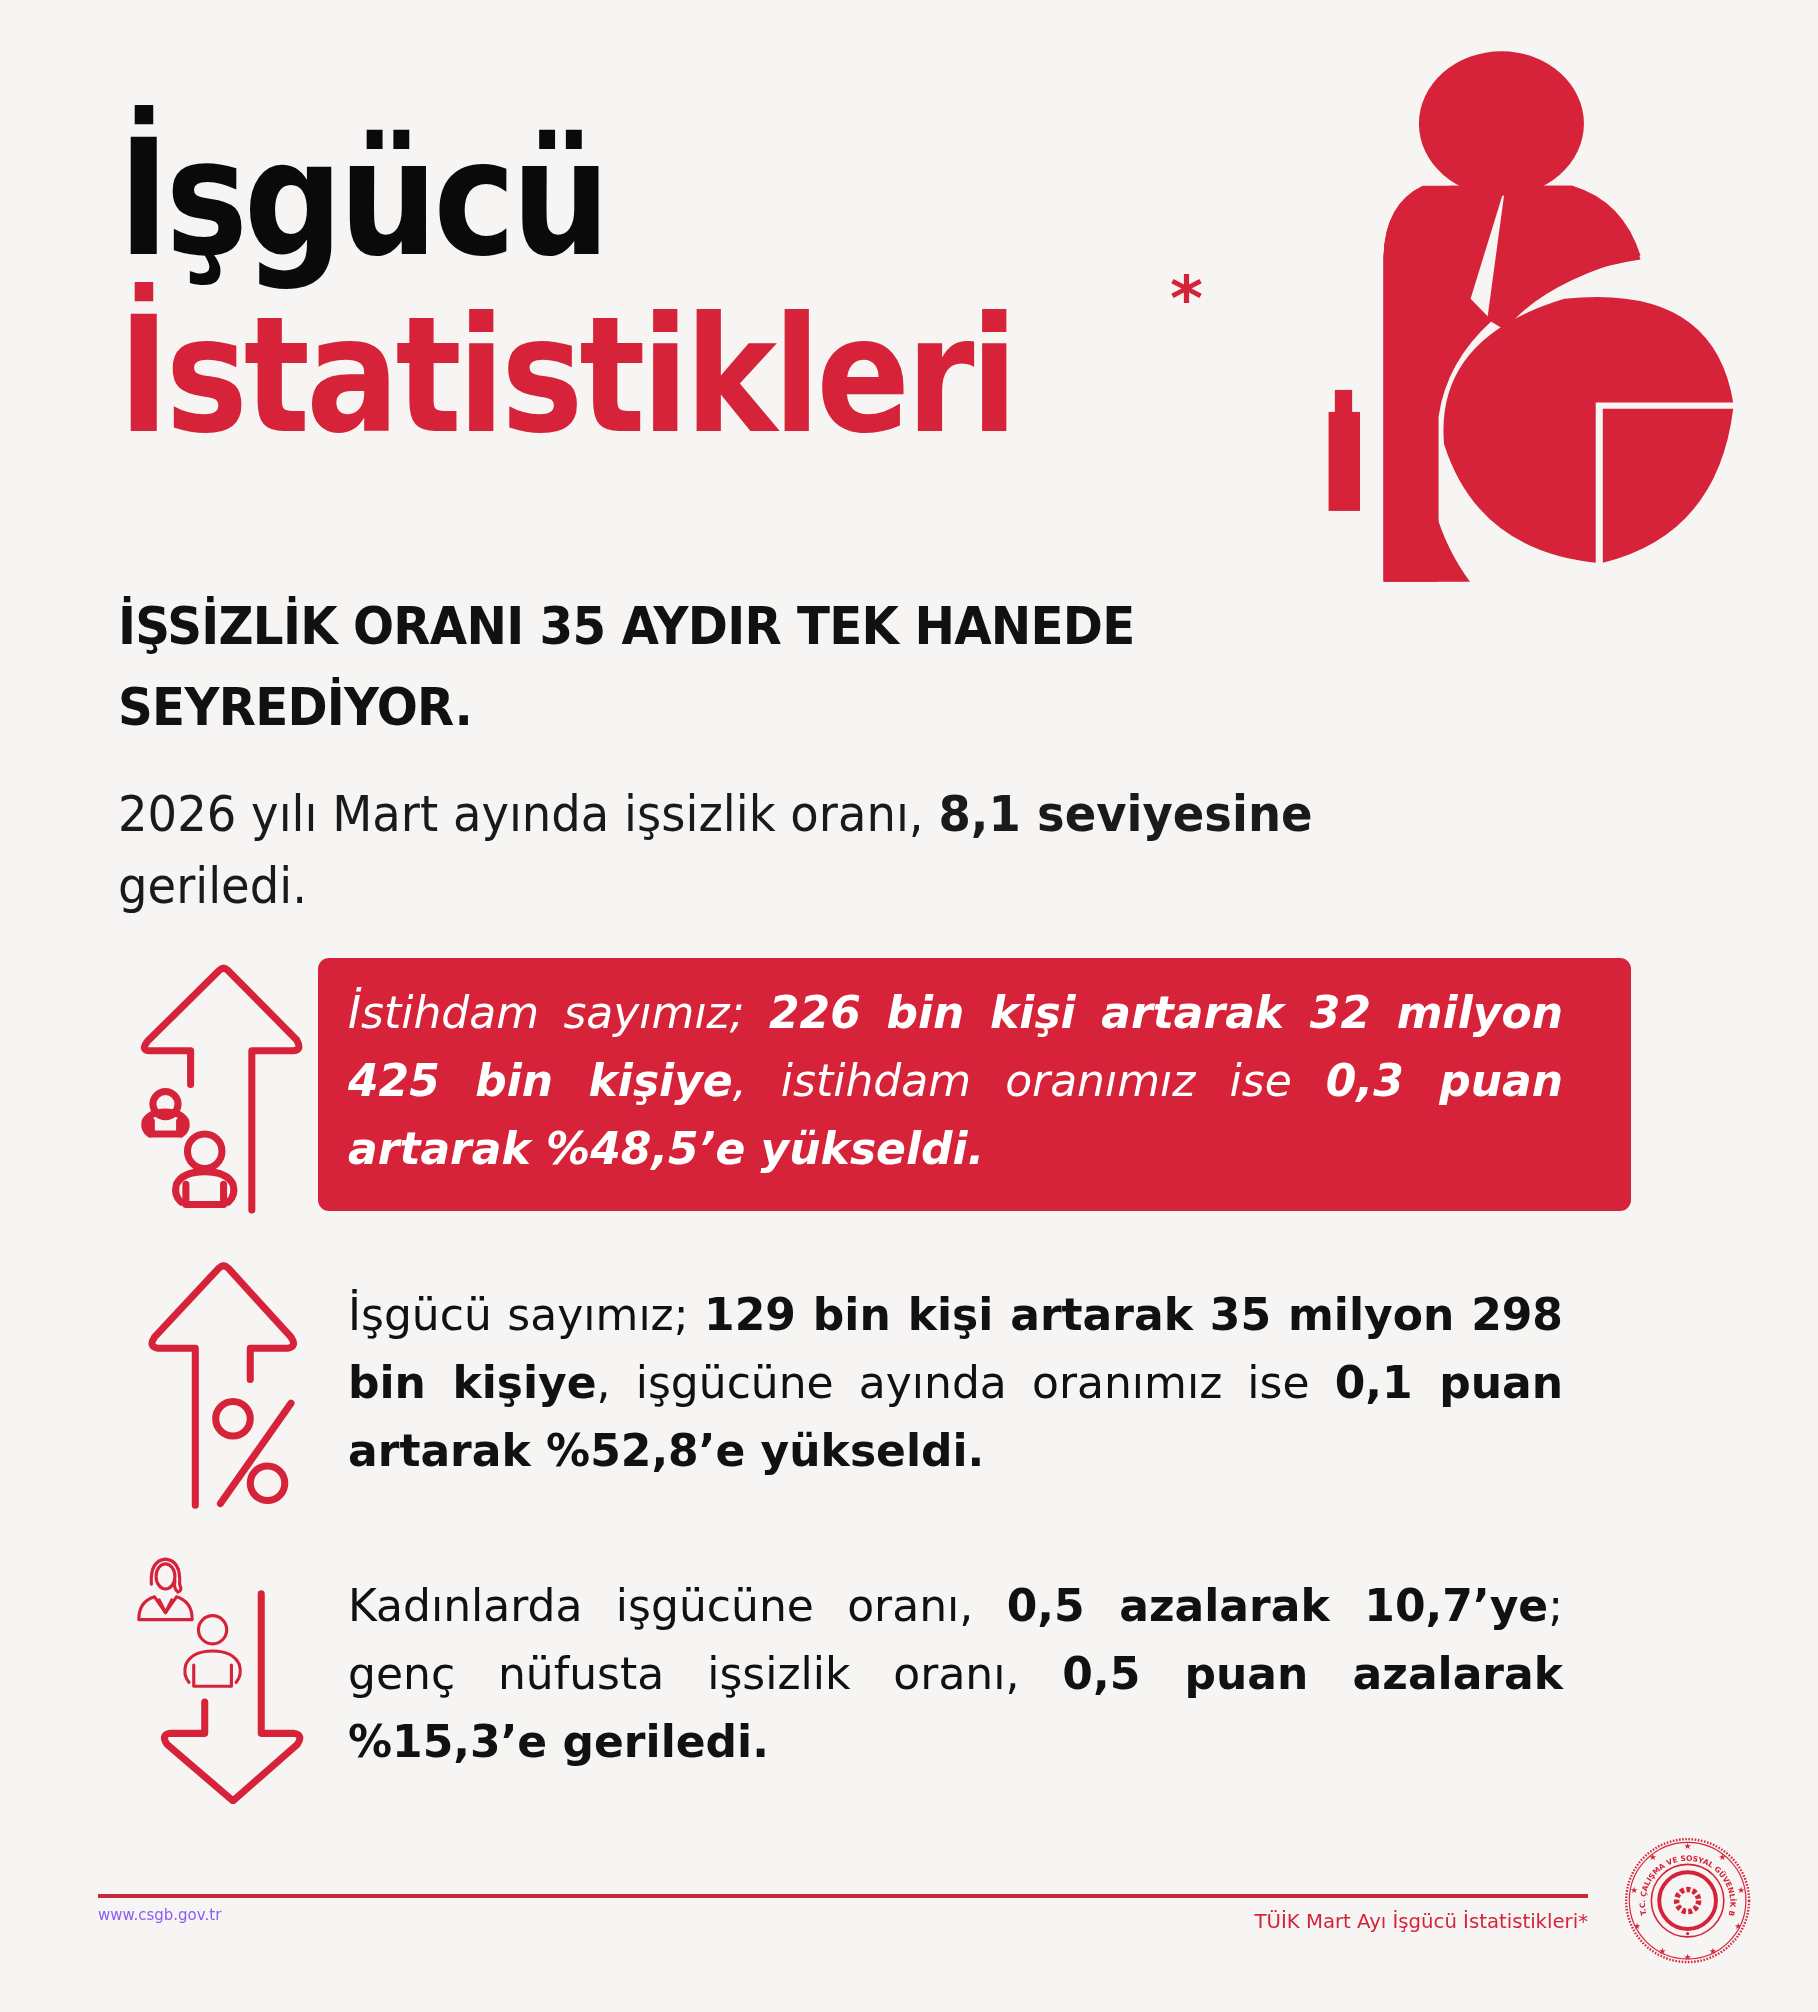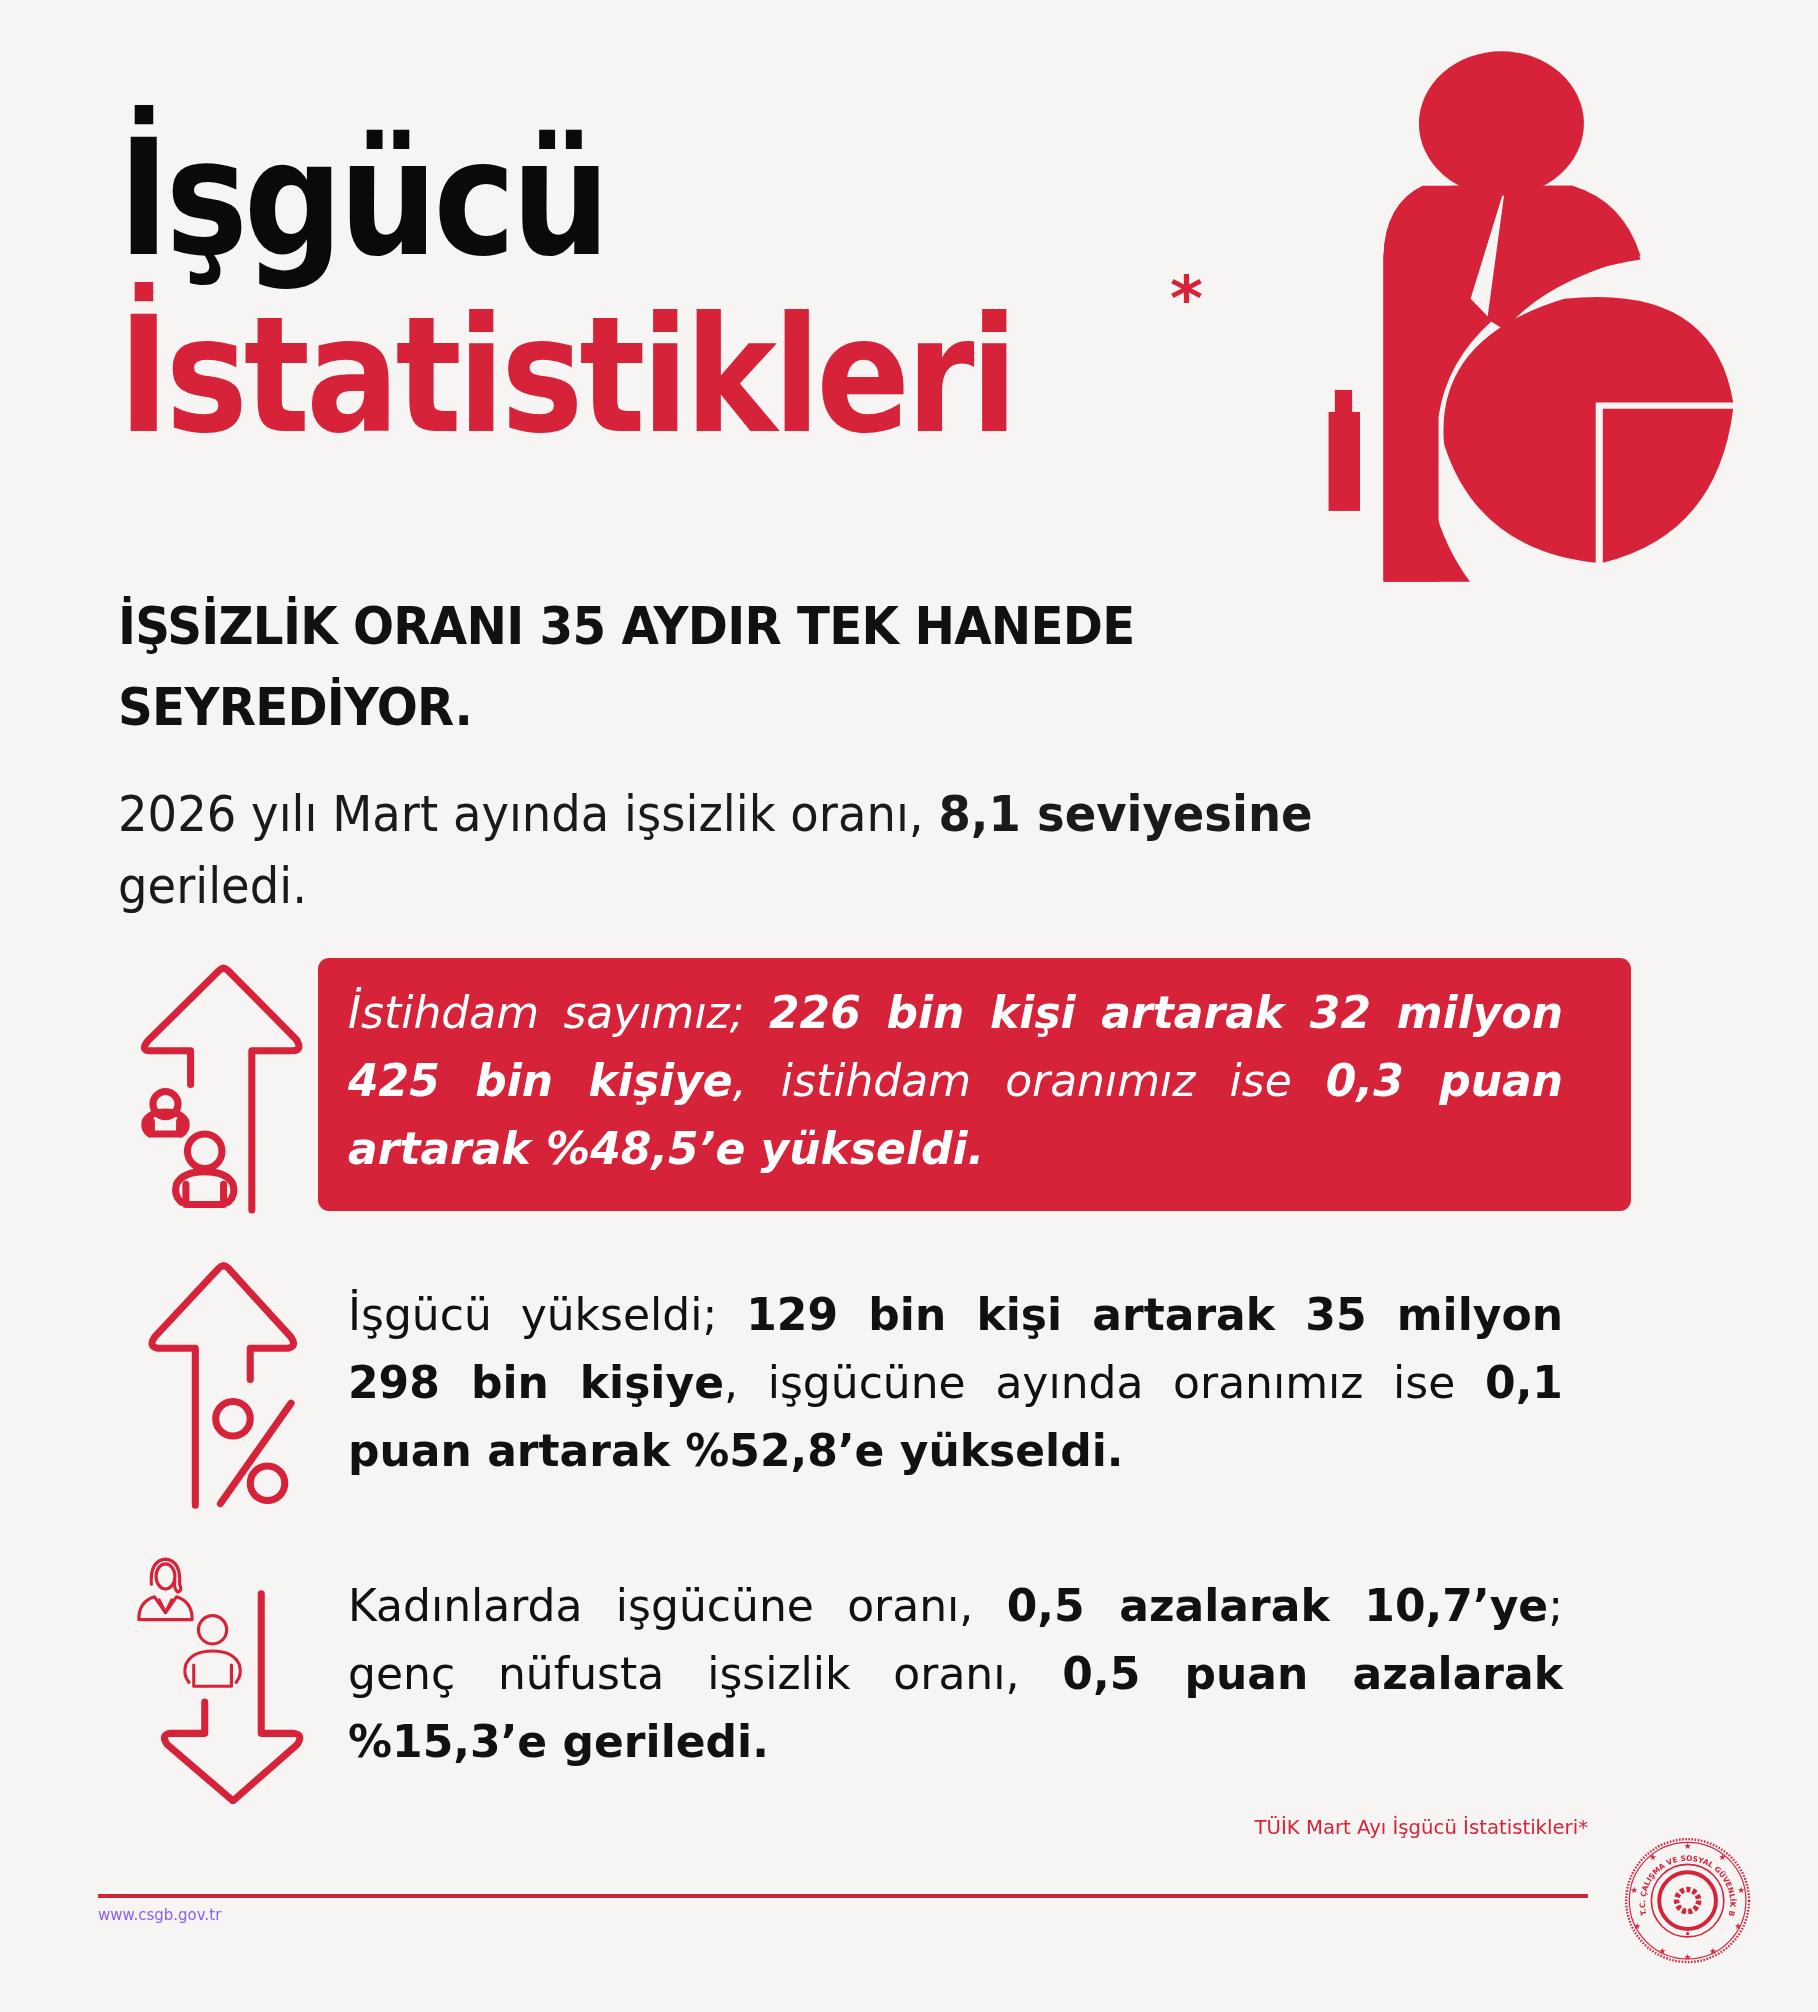--- a/index.html
+++ b/index.html
@@ -64,21 +64,21 @@
       font-size: 44px; line-height: 68px;
       text-align: justify; text-align-last: left;
     }
     .stat-text b { font-weight: 700; }
     .stat1-text { left: 348px; top: 979px; width: 1215px; color: #fff; font-style: italic; }
     .stat2-text { left: 348px; top: 1281px; width: 1215px; color: #111; }
     .stat3-text { left: 348px; top: 1572px; width: 1215px; color: #111; }
 
     
     .source {
-      left: 1187px; top: 1816px; width: 401px; text-align: right;
+      left: 1187px; top: 1910px; width: 401px; text-align: right;
       font-family: "DejaVu Sans", sans-serif;
       font-size: 19.7px; color: #d72339; white-space: nowrap;
     }
     .footer-rule {
       left: 98px; top: 1894px; width: 1490px; height: 3.9px; background: #c8293b;
     }
     .site-url {
       left: 98px; top: 1906px;
       font-family: "DejaVu Sans", sans-serif;
       font-size: 15px; color: #8b5cf6;
@@ -139,21 +139,21 @@
 
 <svg class="abs stat-icon" style="top:1254px; height:259px;" viewBox="0 0 230 330">
   <g fill="none" stroke="#d72339" stroke-width="9" stroke-linecap="round" stroke-linejoin="round">
     <path d="M88 320 L88 120 L40 120 Q28 118 36 106 L118 18 Q124 12 130 18 L210 106 Q218 118 206 120 L158 120 L158 160"></path>
     <circle cx="136" cy="210" r="22"></circle>
     <circle cx="180" cy="292" r="22"></circle>
     <path d="M120 318 L210 190"></path>
   </g>
 </svg>
 <div class="abs stat-text stat2-text">
-  <span>İşgücü yükseldi; </span><b>129 bin kişi artarak 35 milyon 298 bin kişiye</b><span>, işgücüne ayında oranımız ise </span><b>0,1 puan artarak %52,8’e yükseldi.</b>
+  <span>İşgücü sayımız; </span><b>129 bin kişi artarak 35 milyon 298 bin kişiye</b><span>, işgücüne ayında oranımız ise </span><b>0,1 puan artarak %52,8’e yükseldi.</b>
 </div>
 
 <svg class="abs stat-icon" style="top:1545px; height:259px;" viewBox="0 0 230 330">
   <g fill="none" stroke="#d72339" stroke-linecap="round" stroke-linejoin="round">
     <g stroke-width="4">
       <path d="M32 50 Q30 20 50 18 Q70 20 68 50 Q72 58 66 60 Q60 56 62 46"></path>
       <ellipse cx="50" cy="40" rx="12" ry="16"></ellipse>
       <path d="M16 95 Q16 72 36 66 L50 86 L64 66 Q84 72 84 95 Z"></path>
       <path d="M42 70 L50 86 L58 70"></path>
       <circle cx="110" cy="108" r="18"></circle>

